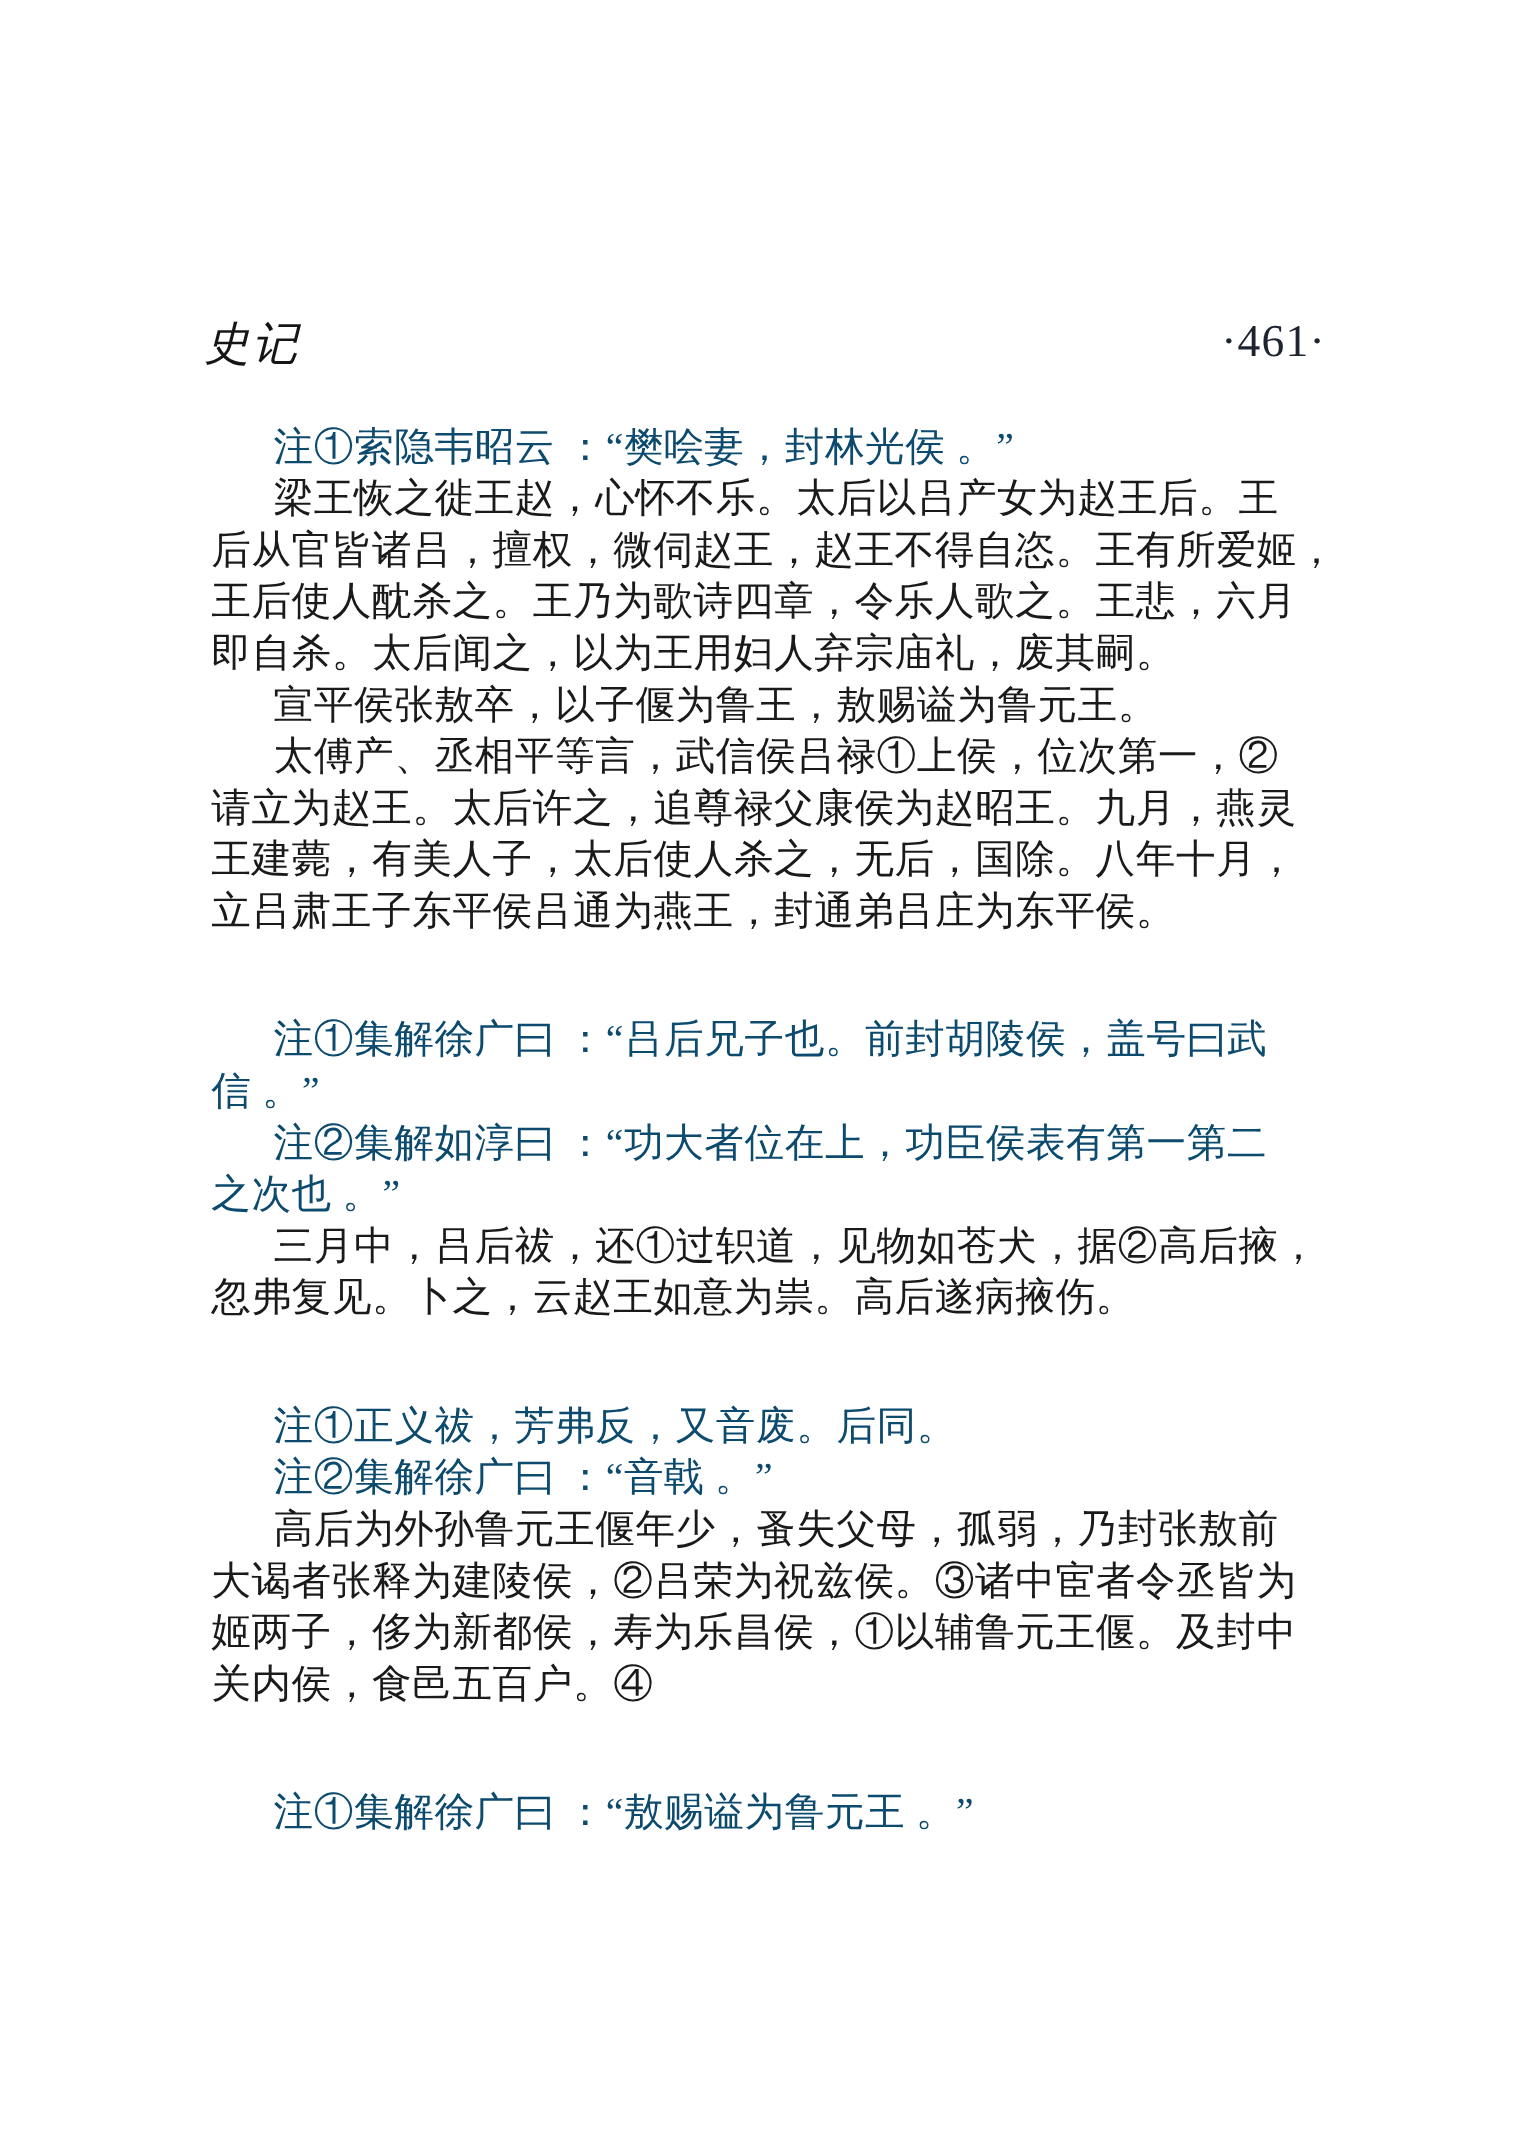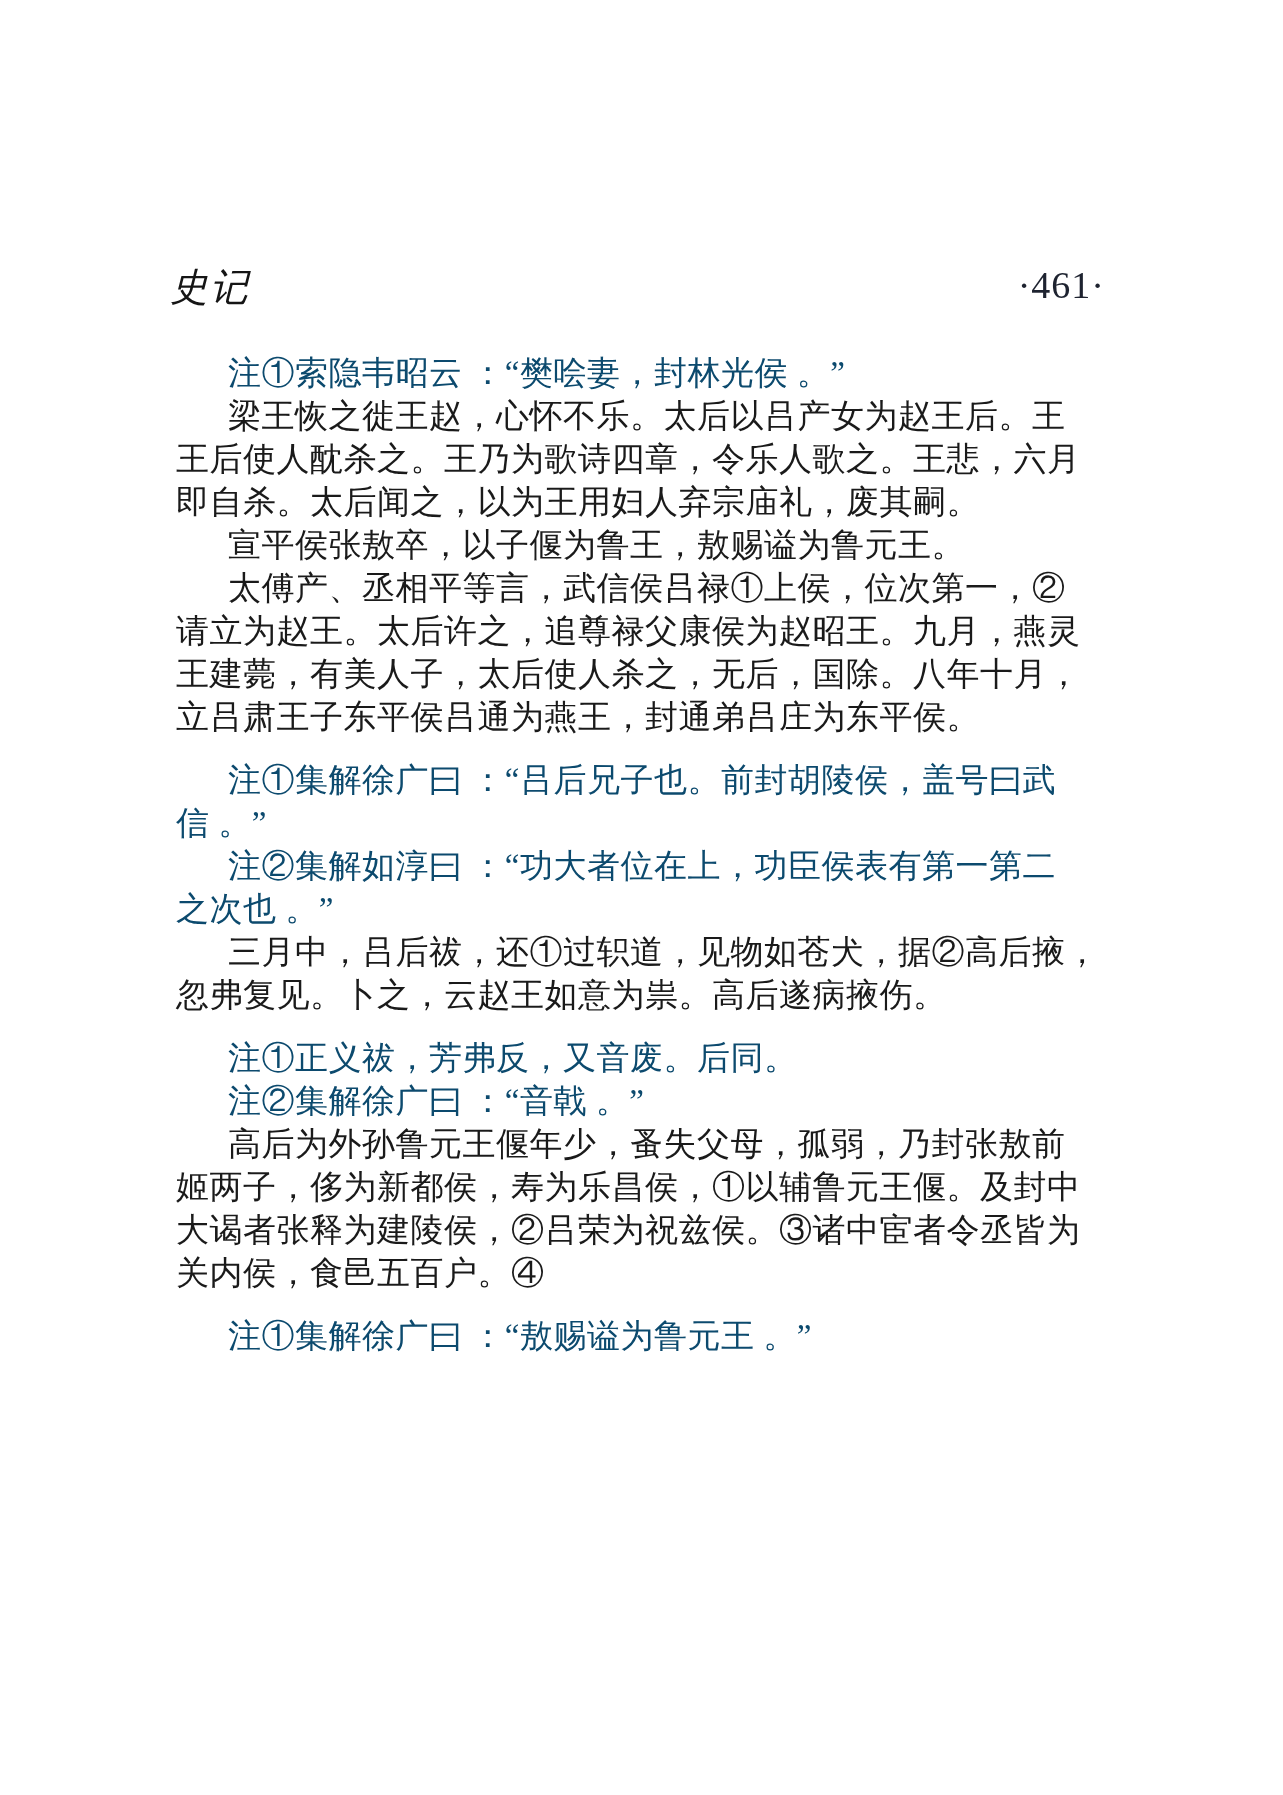--- a/index.html
+++ b/index.html
@@ -49,46 +49,47 @@
     color: #1a1a1a;
     letter-spacing: 0.5px;
   }
   .line.blue {
     color: #0c4a6e;
   }
   .line.indent {
     padding-left: 52px;
   }
   .line.gap {
-    margin-top: 20px;
+    margin-top: 64px;
   }
 </style>
 </head>
 <body>
 
 <div class="page">
   <div class="book-title">史记</div>
   <div class="page-number">·461·</div>
   <main class="page-body">
       <div class="line blue indent">注①索隐韦昭云 ：“樊哙妻，封林光侯 。”</div>
       <div class="line indent">梁王恢之徙王赵，心怀不乐。太后以吕产女为赵王后。王</div>
+      <div class="line">后从官皆诸吕，擅权，微伺赵王，赵王不得自恣。王有所爱姬，</div>
       <div class="line">王后使人酖杀之。王乃为歌诗四章，令乐人歌之。王悲，六月</div>
       <div class="line">即自杀。太后闻之，以为王用妇人弃宗庙礼，废其嗣。</div>
       <div class="line indent">宣平侯张敖卒，以子偃为鲁王，敖赐谥为鲁元王。</div>
       <div class="line indent">太傅产、丞相平等言，武信侯吕禄①上侯，位次第一，②</div>
       <div class="line">请立为赵王。太后许之，追尊禄父康侯为赵昭王。九月，燕灵</div>
       <div class="line">王建薨，有美人子，太后使人杀之，无后，国除。八年十月，</div>
       <div class="line">立吕肃王子东平侯吕通为燕王，封通弟吕庄为东平侯。</div>
       <div class="line blue indent gap">注①集解徐广曰 ：“吕后兄子也。前封胡陵侯，盖号曰武</div>
       <div class="line blue">信 。”</div>
       <div class="line blue indent">注②集解如淳曰 ：“功大者位在上，功臣侯表有第一第二</div>
       <div class="line blue">之次也 。”</div>
       <div class="line indent">三月中，吕后祓，还①过轵道，见物如苍犬，据②高后掖，</div>
       <div class="line">忽弗复见。卜之，云赵王如意为祟。高后遂病掖伤。</div>
       <div class="line blue indent gap">注①正义祓，芳弗反，又音废。后同。</div>
       <div class="line blue indent">注②集解徐广曰 ：“音戟 。”</div>
       <div class="line indent">高后为外孙鲁元王偃年少，蚤失父母，孤弱，乃封张敖前</div>
+      <div class="line">大谒者张释为建陵侯，②吕荣为祝兹侯。③诸中宦者令丞皆为</div>
       <div class="line">姬两子，侈为新都侯，寿为乐昌侯，①以辅鲁元王偃。及封中</div>
-      <div class="line">大谒者张释为建陵侯，②吕荣为祝兹侯。③诸中宦者令丞皆为</div>
       <div class="line">关内侯，食邑五百户。④</div>
       <div class="line blue indent gap">注①集解徐广曰 ：“敖赐谥为鲁元王 。”</div>
     </main>
 </div>
 
 </body></html>

